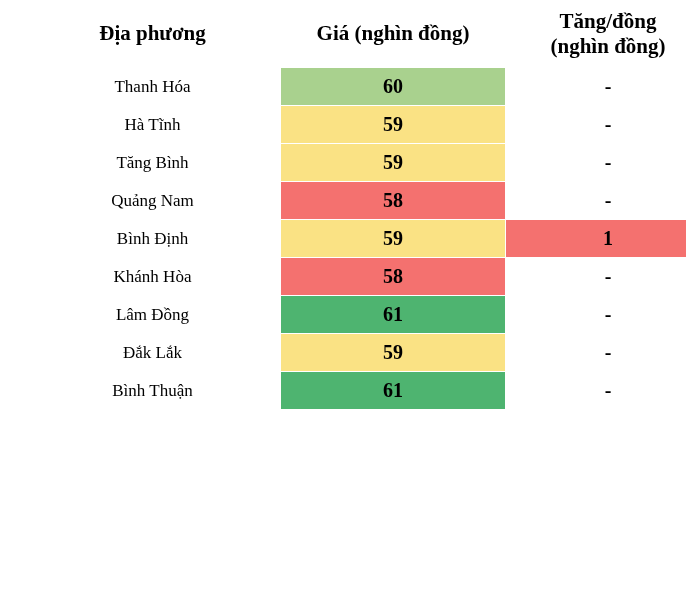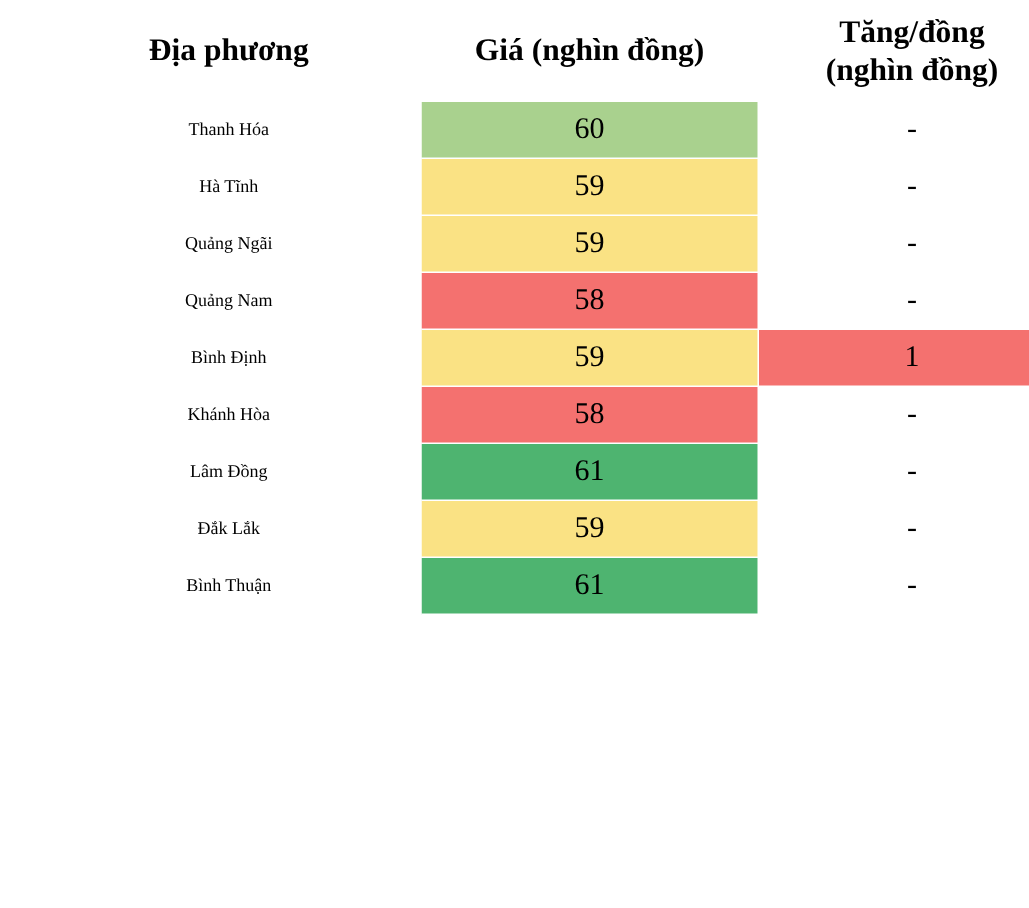--- a/index.html
+++ b/index.html
@@ -39,28 +39,29 @@
     background: #ffffff;
     border-top: 1px solid #ffffff;
   }
   thead th .hdr-line {
     display: block;
   }
   tbody tr {
     height: 38px;
   }
   tbody td {
-    font-size: 12px;
+    font-size: 17px;
   }
   td.locality {
     background: #ffffff;
     border-bottom: 1px solid #c8c8c8;
   }
   td.price, td.change {
     font-size: 20px;
+    font-weight: bold;
   }
 
   .sep-bottom { border-bottom: 1px solid #c8c8c8; }
 </style>
 </head>
 <body>
 
 <table class="price-table">
   <colgroup>
     <col class="c-locality">
@@ -86,21 +87,21 @@
         <td class="locality">Thanh Hóa</td>
         <td class="price" style="background: rgb(169, 209, 142);">60</td>
         <td class="change sep-bottom" style="background: rgb(255, 255, 255);">-</td>
       </tr>
       <tr>
         <td class="locality">Hà Tĩnh</td>
         <td class="price" style="background: rgb(250, 226, 132);">59</td>
         <td class="change sep-bottom" style="background: rgb(255, 255, 255);">-</td>
       </tr>
       <tr>
-        <td class="locality">Quảng Ngãi</td>
+        <td class="locality">Tăng Bình</td>
         <td class="price" style="background: rgb(250, 226, 132);">59</td>
         <td class="change sep-bottom" style="background: rgb(255, 255, 255);">-</td>
       </tr>
       <tr>
         <td class="locality">Quảng Nam</td>
         <td class="price" style="background: rgb(244, 113, 111);">58</td>
         <td class="change sep-bottom" style="background: rgb(255, 255, 255);">-</td>
       </tr>
       <tr>
         <td class="locality">Bình Định</td>

